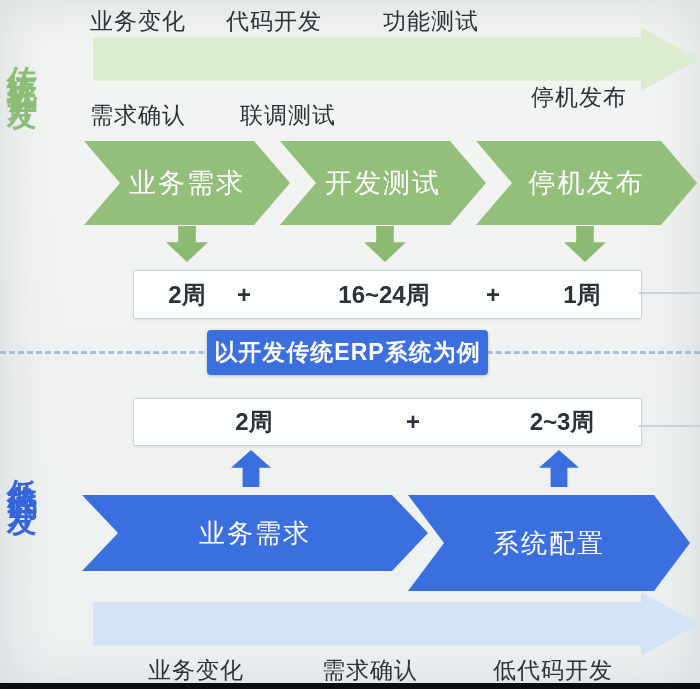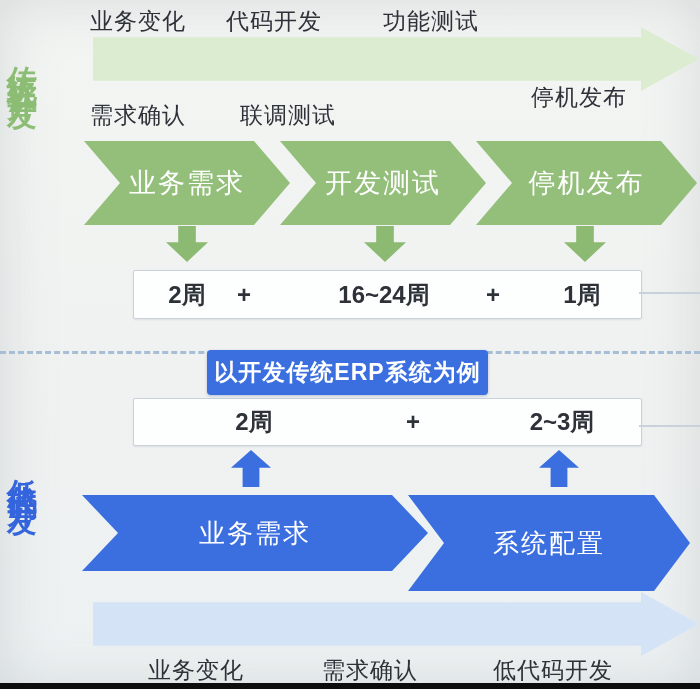--- a/index.html
+++ b/index.html
@@ -140,21 +140,21 @@
   <div class="duration-box" style="left:133px;top:270px;width:507px;height:47px;">
     <span style="left:53px;">2周</span>
     <span style="left:110px;">+</span>
     <span style="left:250px;">16~24周</span>
     <span style="left:359px;">+</span>
     <span style="left:448px;">1周</span>
   </div>
   <div class="connector" style="left:639px;top:292px;width:61px;"></div>
 
   <div class="dashed-line" style="top:351px;"></div>
-  <div class="example-badge" style="left:207px;top:350px;width:281px;height:45px;">以开发传统ERP系统为例</div>
+  <div class="example-badge" style="left:207px;top:330px;width:281px;height:45px;">以开发传统ERP系统为例</div>
 
   <div class="duration-box" style="left:133px;top:398px;width:507px;height:46px;">
     <span style="left:120px;">2周</span>
     <span style="left:279px;">+</span>
     <span style="left:428px;">2~3周</span>
   </div>
   <div class="connector" style="left:639px;top:425px;width:61px;"></div>
 
   <div class="arrow-up" style="left:231px;top:450px;"></div>
   <div class="arrow-up" style="left:539px;top:450px;"></div>

